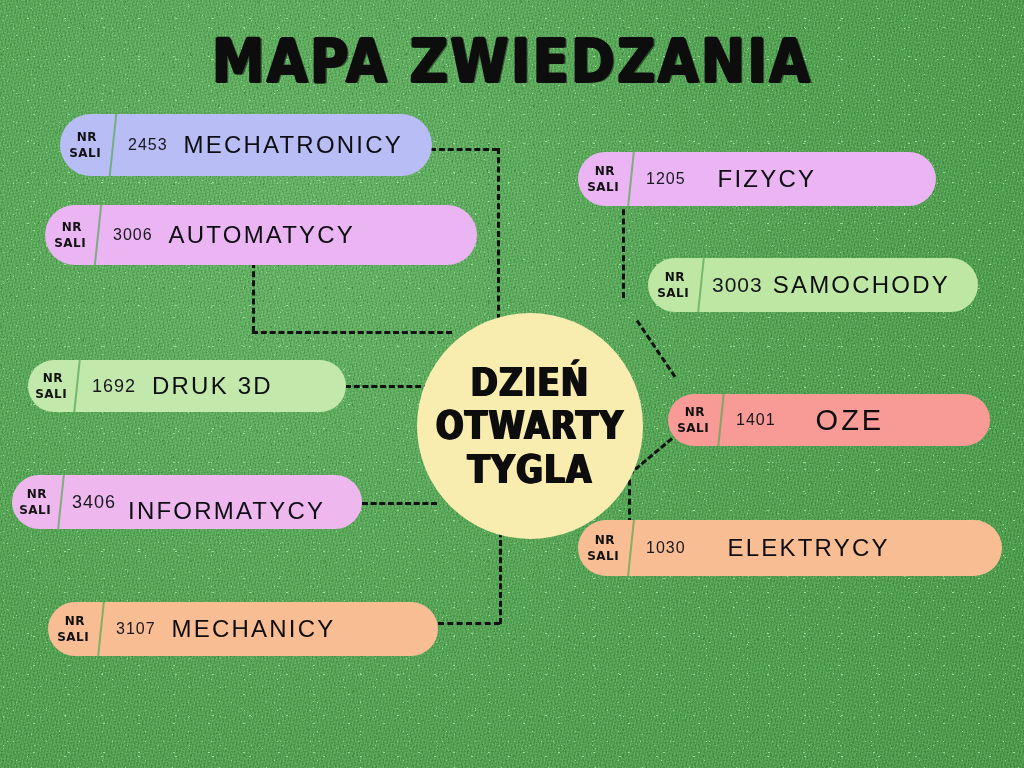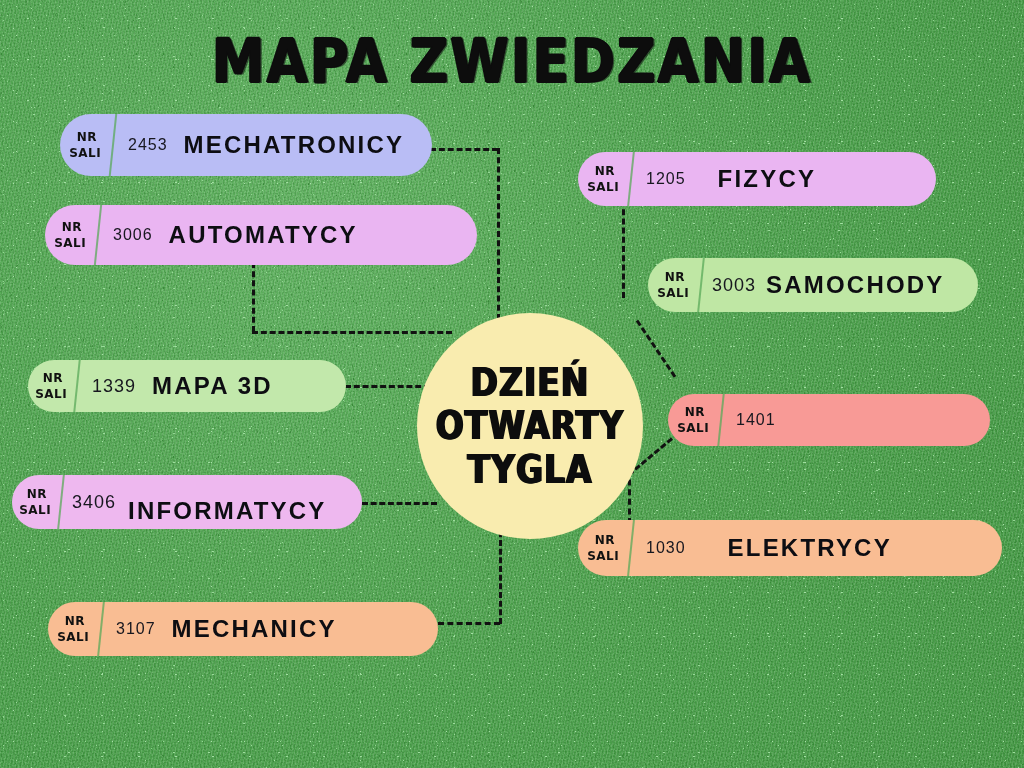--- a/index.html
+++ b/index.html
@@ -143,21 +143,21 @@
     font-family: "Liberation Sans", sans-serif;
     font-size: 16px;
     color: #17171f;
     letter-spacing: 1px;
   }
   .node .dept {
     display: flex;
     align-items: center;
     padding-left: 16px;
     font-family: "Liberation Sans", sans-serif;
-    font-weight: bold;
+    font-weight: normal;
     font-size: 24px;
     letter-spacing: 2.2px;
     color: #0d0d12;
     white-space: nowrap;
   }
 
   
   .conn-h, .conn-v {
     position: absolute;
     z-index: 2;
@@ -228,22 +228,22 @@
   </div>
   <div class="room">3006</div>
   <div class="dept">AUTOMATYCY</div>
 </div>
 
 <div class="node" style="left:28px; top:360px; width:318px; height:52px; background:#c2e8ab;">
   <div class="nrsali" style="width:48px;">
     <span>NR</span>
     <span>SALI</span>
   </div>
-  <div class="room" style="font-size:18px;">1339</div>
-  <div class="dept">MAPA 3D</div>
+  <div class="room" style="font-size:18px;">1692</div>
+  <div class="dept">DRUK 3D</div>
 </div>
 
 <div class="node" style="left:12px; top:475px; width:350px; height:54px; background:#eeb8ef;">
   <div class="nrsali" style="width:48px;">
     <span>NR</span>
     <span>SALI</span>
   </div>
   <div class="room" style="padding-left:10px; font-size:18px;text-align:center;">3406</div>
   <div class="dept" style="padding-left:12px;margin-top:17px;">INFORMATYCY</div>
 </div>
@@ -264,30 +264,31 @@
   </div>
   <div class="room">1205</div>
   <div class="dept" style="padding-left:32px;">FIZYCY</div>
 </div>
 
 <div class="node" style="left:648px; top:258px; width:330px; height:54px; background:#bfe7a4;">
   <div class="nrsali">
     <span>NR</span>
     <span>SALI</span>
   </div>
-  <div class="room" style="padding-left:10px; font-size:18px;">3003</div>
+  <div class="room" style="padding-left:10px; font-size:21px;">3003</div>
   <div class="dept" style="padding-left:10px;">SAMOCHODY</div>
 </div>
 
 <div class="node" style="left:668px; top:394px; width:322px; height:52px; background:#f89a96;">
   <div class="nrsali">
     <span>NR</span>
     <span>SALI</span>
   </div>
   <div class="room">1401</div>
+  <div class="dept" style="padding-left:40px; font-size:29px; letter-spacing:3px;">OZE</div>
 </div>
 
 <div class="node" style="left:578px; top:520px; width:424px; height:56px; background:#f9bd93;">
   <div class="nrsali">
     <span>NR</span>
     <span>SALI</span>
   </div>
   <div class="room">1030</div>
   <div class="dept" style="padding-left:42px;">ELEKTRYCY</div>
 </div>

